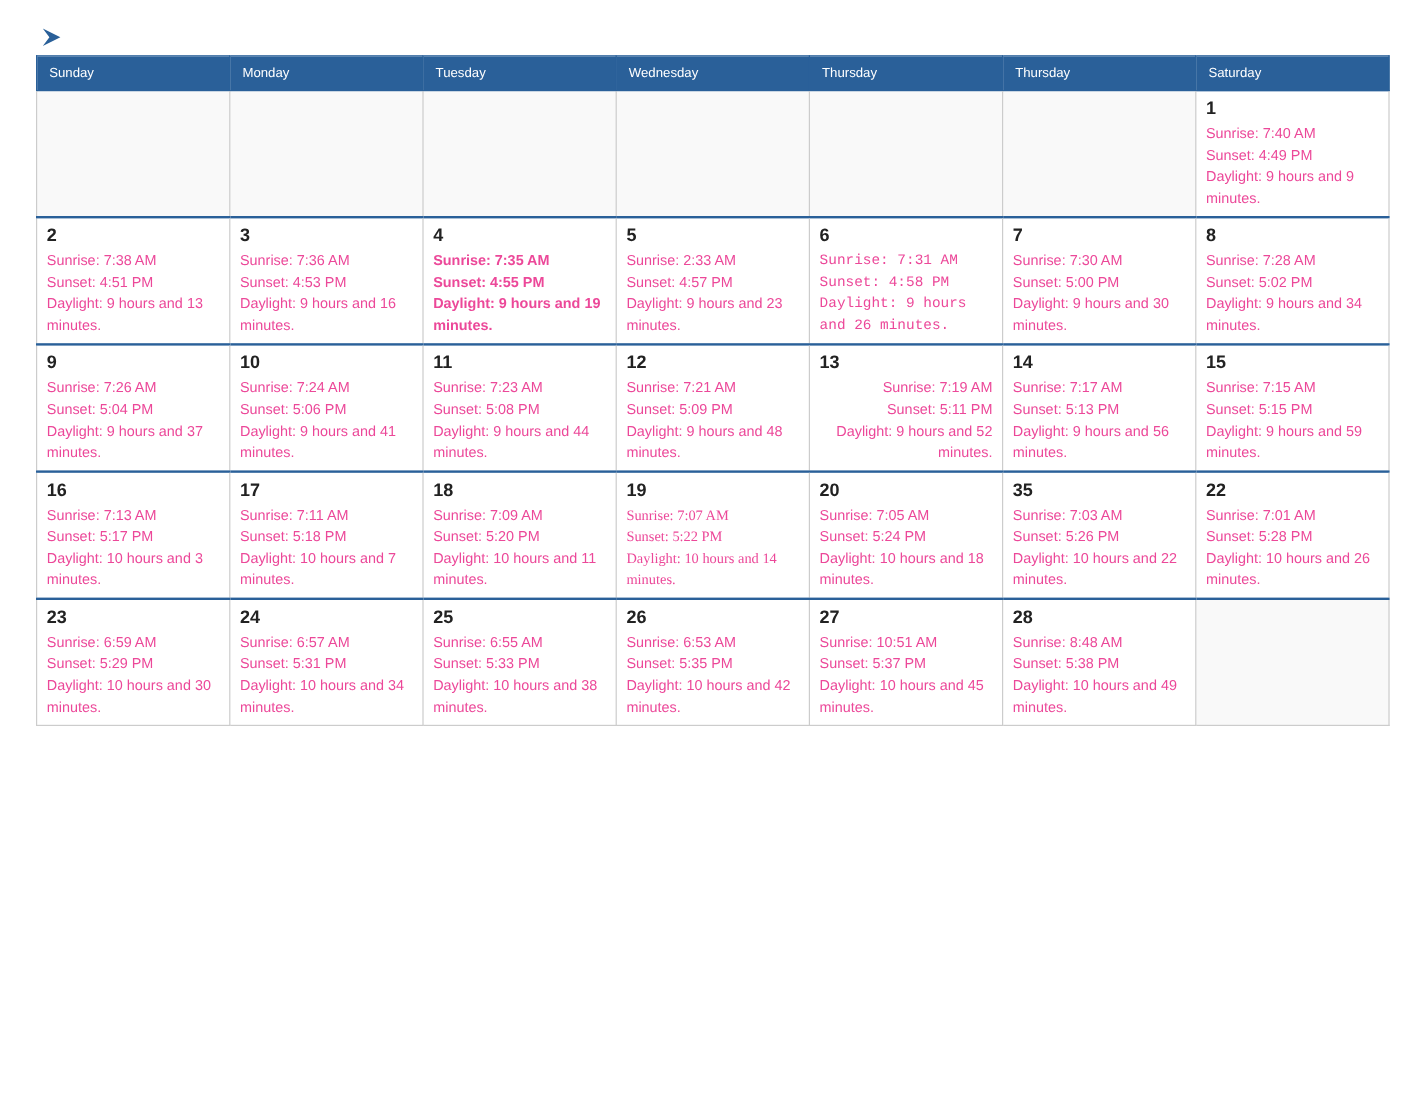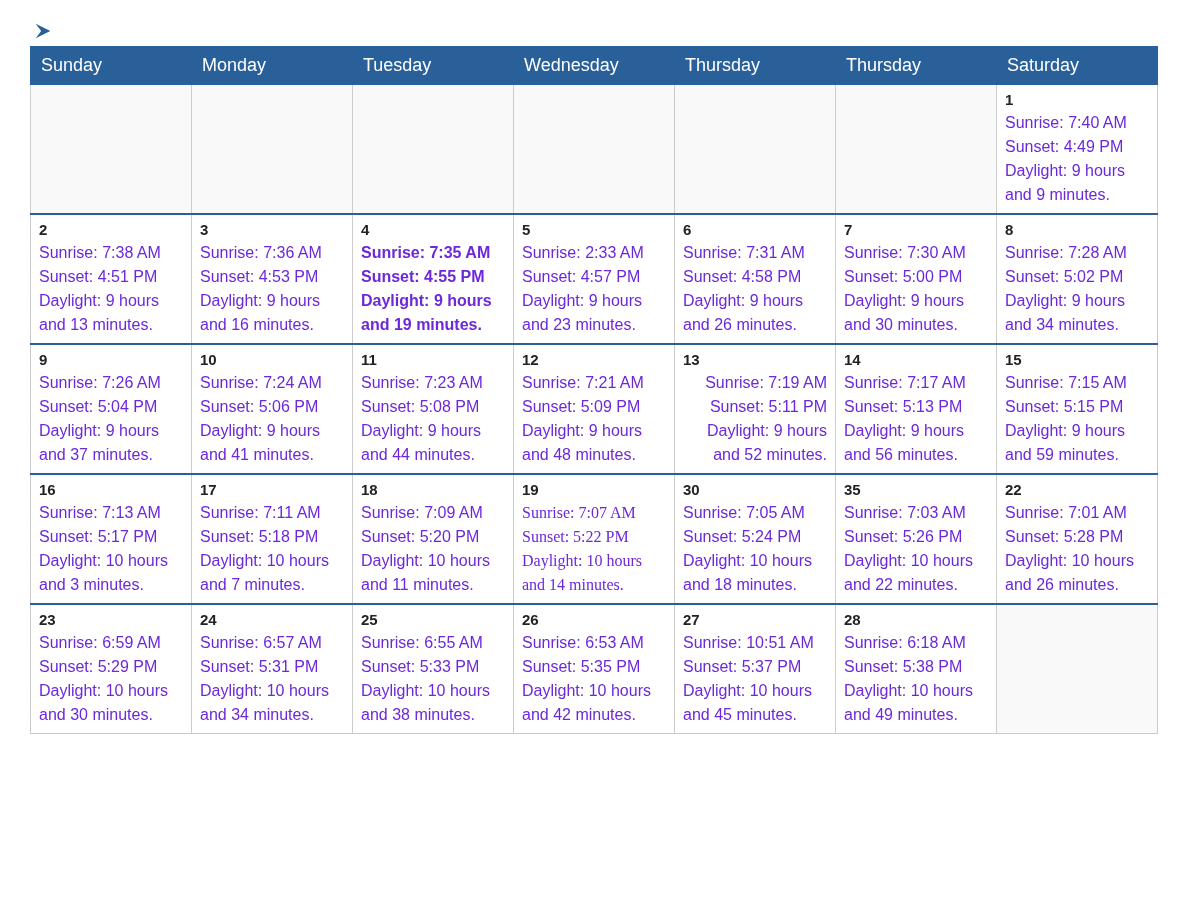--- a/index.html
+++ b/index.html
@@ -51,21 +51,21 @@
       margin-top: 4px;
     }
     .calendar {
       width: 100%;
       border-collapse: collapse;
       margin-top: 8px;
     }
     .calendar th {
       background-color: #2a6099;
       color: #fff;
-      font-size: 18px;
+      font-size: 11px;
       font-weight: normal;
       padding: 8px 10px;
       text-align: left;
       border: 1px solid #2a6099;
     }
     .calendar td {
       vertical-align: top;
       border: 1px solid #ccc;
       padding: 6px 8px;
       width: calc(100% / 7);
@@ -74,22 +74,22 @@
       color: #333;
     }
     .day-number {
       font-size: 15px;
       font-weight: bold;
       color: #222;
       display: block;
       margin-bottom: 3px;
     }
     .day-info {
-      font-size: 16px;
-      color: #6d28d9;
+      font-size: 12px;
+      color: #ec4899;
       line-height: 1.5;
     }
     .empty-cell {
       background: #f9f9f9;
     }
     .row-divider td {
       border-top: 2px solid #2a6099;
     }
   </style>
 </head>
@@ -161,21 +161,21 @@
 Daylight: 9 hours and 19 minutes.</div>
         </td>
         <td>
           <span class="day-number">5</span>
           <div class="day-info" style="white-space: pre-line;">Sunrise: 2:33 AM
 Sunset: 4:57 PM
 Daylight: 9 hours and 23 minutes.</div>
         </td>
         <td>
           <span class="day-number">6</span>
-          <div class="day-info" style="white-space: pre-line;">Sunrise: 7:31 AM
+          <div class="day-info" style="white-space: pre-line; font-family: Liberation Mono, monospace;">Sunrise: 7:31 AM
 Sunset: 4:58 PM
 Daylight: 9 hours and 26 minutes.</div>
         </td>
         <td>
           <span class="day-number">7</span>
           <div class="day-info" style="white-space: pre-line;">Sunrise: 7:30 AM
 Sunset: 5:00 PM
 Daylight: 9 hours and 30 minutes.</div>
         </td>
         <td>
@@ -248,21 +248,21 @@
 Sunset: 5:20 PM
 Daylight: 10 hours and 11 minutes.</div>
         </td>
         <td>
           <span class="day-number">19</span>
           <div class="day-info" style="white-space: pre-line; font-family: Liberation Serif, serif;">Sunrise: 7:07 AM
 Sunset: 5:22 PM
 Daylight: 10 hours and 14 minutes.</div>
         </td>
         <td>
-          <span class="day-number">30</span>
+          <span class="day-number">20</span>
           <div class="day-info" style="white-space: pre-line;">Sunrise: 7:05 AM
 Sunset: 5:24 PM
 Daylight: 10 hours and 18 minutes.</div>
         </td>
         <td>
           <span class="day-number">35</span>
           <div class="day-info" style="white-space: pre-line;">Sunrise: 7:03 AM
 Sunset: 5:26 PM
 Daylight: 10 hours and 22 minutes.</div>
         </td>
@@ -299,20 +299,20 @@
 Daylight: 10 hours and 42 minutes.</div>
         </td>
         <td>
           <span class="day-number">27</span>
           <div class="day-info" style="white-space: pre-line;">Sunrise: 10:51 AM
 Sunset: 5:37 PM
 Daylight: 10 hours and 45 minutes.</div>
         </td>
         <td>
           <span class="day-number">28</span>
-          <div class="day-info" style="white-space: pre-line;">Sunrise: 6:18 AM
+          <div class="day-info" style="white-space: pre-line;">Sunrise: 8:48 AM
 Sunset: 5:38 PM
 Daylight: 10 hours and 49 minutes.</div>
         </td>
         <td class="empty-cell"></td>
       </tr>
     </tbody>
 </table>
 
 </body></html>

